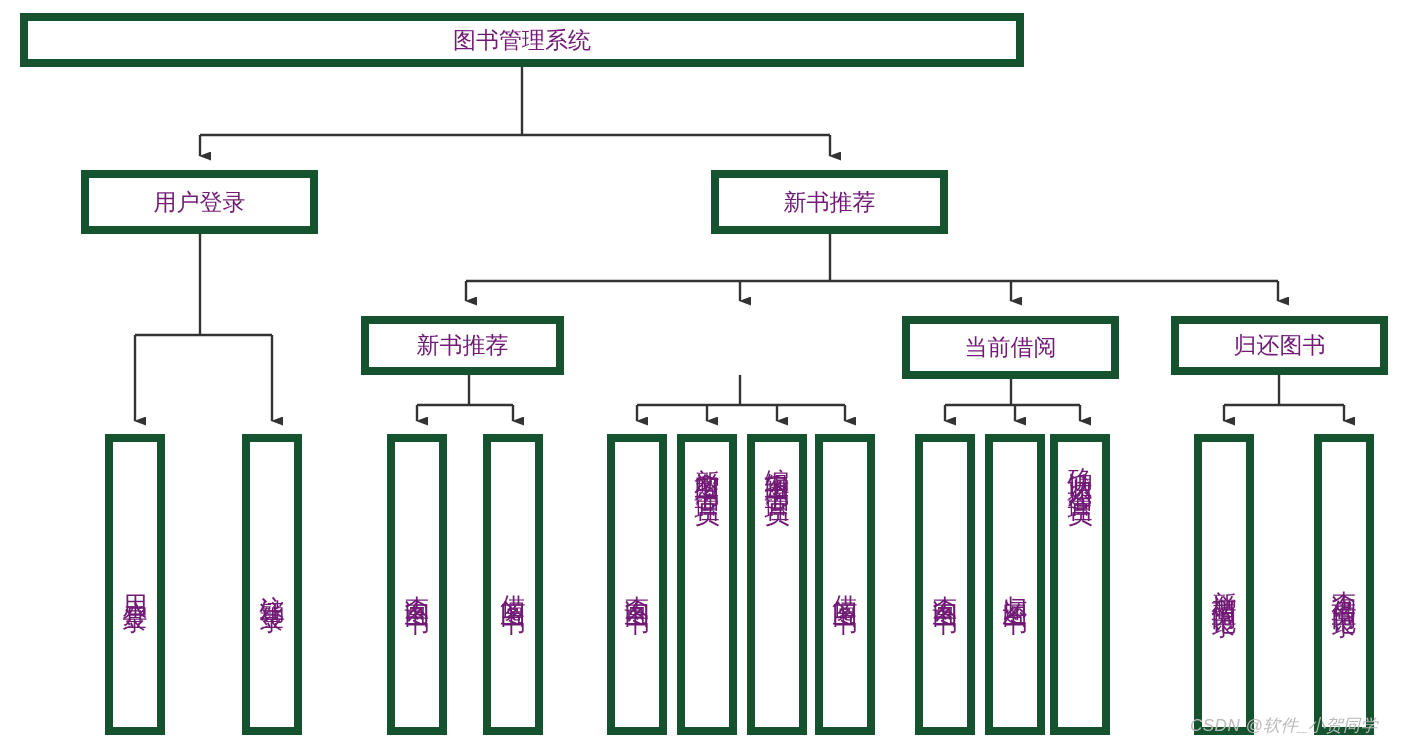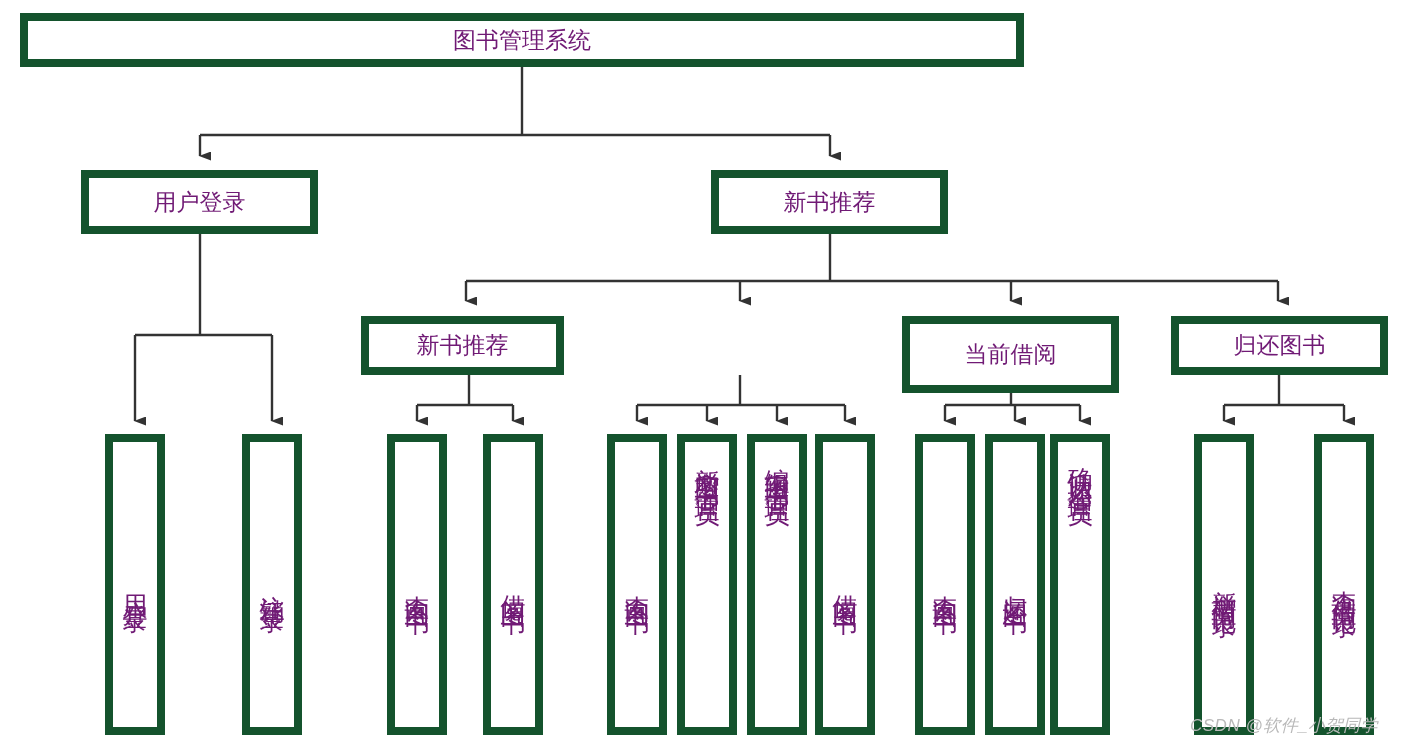--- a/index.html
+++ b/index.html
@@ -135,21 +135,21 @@
   <div class="node horiz" style="left:81px; top:170px; width:237px; height:64px;">
     <span class="label">用户登录</span>
   </div>
   <div class="node horiz" style="left:711px; top:170px; width:237px; height:64px;">
     <span class="label">新书推荐</span>
   </div>
 
   <div class="node horiz" style="left:361px; top:316px; width:203px; height:59px;">
     <span class="label">新书推荐</span>
   </div>
-  <div class="node horiz" style="left:902px; top:316px; width:217px; height:77px;">
+  <div class="node horiz" style="left:902px; top:316px; width:217px; height:63px;">
     <span class="label">当前借阅</span>
   </div>
   <div class="node horiz" style="left:1171px; top:316px; width:217px; height:59px;">
     <span class="label">归还图书</span>
   </div>
 
   <div class="node vert" style="left:105px; top:434px; width:60px; height:301px;">
     <span class="label">用户登录</span>
   </div>
   <div class="node vert" style="left:242px; top:434px; width:60px; height:301px;">

